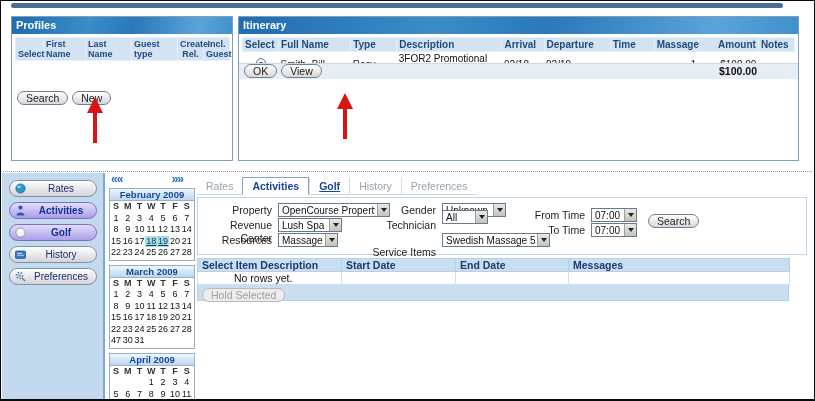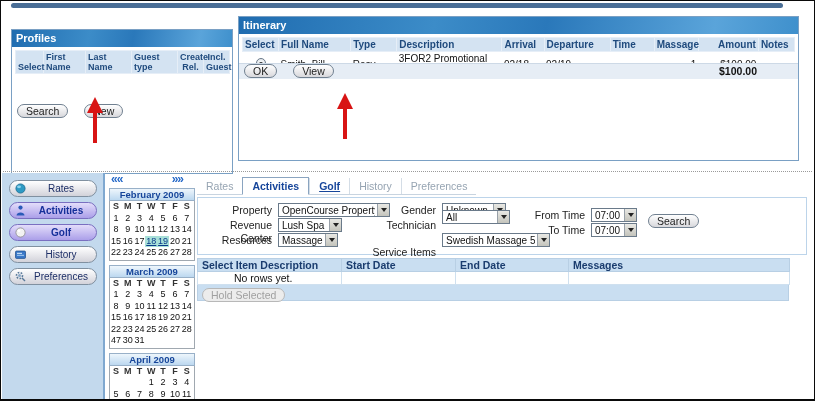--- a/index.html
+++ b/index.html
@@ -8,21 +8,21 @@
             border:1px solid #0a0a0a; border-bottom:2px solid #0a0a0a; overflow:hidden; }
 
   
   .topbar { position:absolute; left:10px; top:2px; width:772px; height:5px;
             background:#4a6e96; border-radius:3px; }
 
   
   .panel { position:absolute; border:1px solid #7aa0c4; background:#fff; }
   .panel-title { height:17px; padding:2px 4px 0 4px; color:#fff; font-size:11px; font-weight:bold;
     background:linear-gradient(100deg,#1f6cb0 0%,#3c8cc8 35%,#2a78ba 55%,#5aa4da 85%,#3f90cc 100%); }
-  #profiles-panel  { left:10px;  top:28px; width:222px; height:145px; }
+  #profiles-panel  { left:10px;  top:15px; width:222px; height:145px; }
   #itinerary-panel { left:237px; top:15px; width:561px; height:145px; }
 
   table.grid { border-collapse:collapse; table-layout:fixed; margin:3px; }
   table.grid th { background:#d4e3f2; color:#1f4a7d; font-weight:bold; text-align:left;
                   vertical-align:bottom; padding:1px 2px; border:1px solid #e6eef7; }
   table.grid td { padding:1px 2px; background:#fff; font-weight:normal; color:#111; }
   #profiles-table { width:214px; font-size:9px; }
   #profiles-table td { font-size:10px; height:15px; }
   #itinerary-table { width:553px; font-size:10px; }
   #itinerary-table th { white-space:nowrap; }
@@ -34,21 +34,21 @@
            border:1px solid #6a7a8a; background:radial-gradient(#fff,#d8dde2); position:relative; }
   .radio.on::after { content:""; position:absolute; left:2.5px; top:2.5px; width:4px; height:4px;
            border-radius:50%; background:#222; }
   .checkbox { display:inline-block; width:10px; height:10px; border:1px solid #8a8a8a;
            background:#e8e8e8; font-size:9px; line-height:9px; color:#555; text-align:center; }
   .checkbox.checked::after { content:"\2713"; }
 
   .pill-btn { display:inline-block; font-size:10.5px; color:#222; padding:0 8px 1px 8px; height:14px;
     line-height:12px; border:1px solid #708090; border-radius:8px; cursor:pointer;
     background:linear-gradient(#ffffff,#d8d8dc); white-space:nowrap; }
-  .btn-row { position:absolute; left:5px; display:flex; gap:16px; }
+  .btn-row { position:absolute; left:5px; display:flex; gap:4px; }
   #profiles-buttons { top:74px; }
 
   .totals-band { position:absolute; left:0; top:46px; width:559px; height:16px; background:#e6edf5;
                  border-top:1px solid #cdd9e6; }
   #itinerary-buttons { top:47px; }
   .total-amount { position:absolute; right:41px; top:1px; font-size:10.5px; font-weight:bold; color:#111; }
 
   
   .red-arrow { position:absolute; width:16px; }
   .red-arrow .head { width:0; height:0; border-left:8px solid transparent;
@@ -404,21 +404,21 @@
       <span class="arr"></span>
     </span>
 
     <span class="f-label" style="left:130px; top:6px; width:108px;">Gender</span>
     <span class="select" style="left:244px; top:5px; width:64px;">
       <span class="val">Unknown</span>
       <span class="arr"></span>
     </span>
 
     <span class="f-label" style="left:130px; top:21px; width:108px;">Technician</span>
-    <span class="select" style="left:244px; top:12px; width:68px;">
+    <span class="select" style="left:244px; top:12px; width:46px;">
       <span class="val">All</span>
       <span class="arr"></span>
     </span>
 
     <span class="f-label" style="left:130px; top:36px; width:108px;margin-top:12px;">Service Items</span>
     <span class="select" style="left:244px; top:35px; width:108px;">
       <span class="val">Swedish Massage 50</span>
       <span class="arr"></span>
     </span>
 

